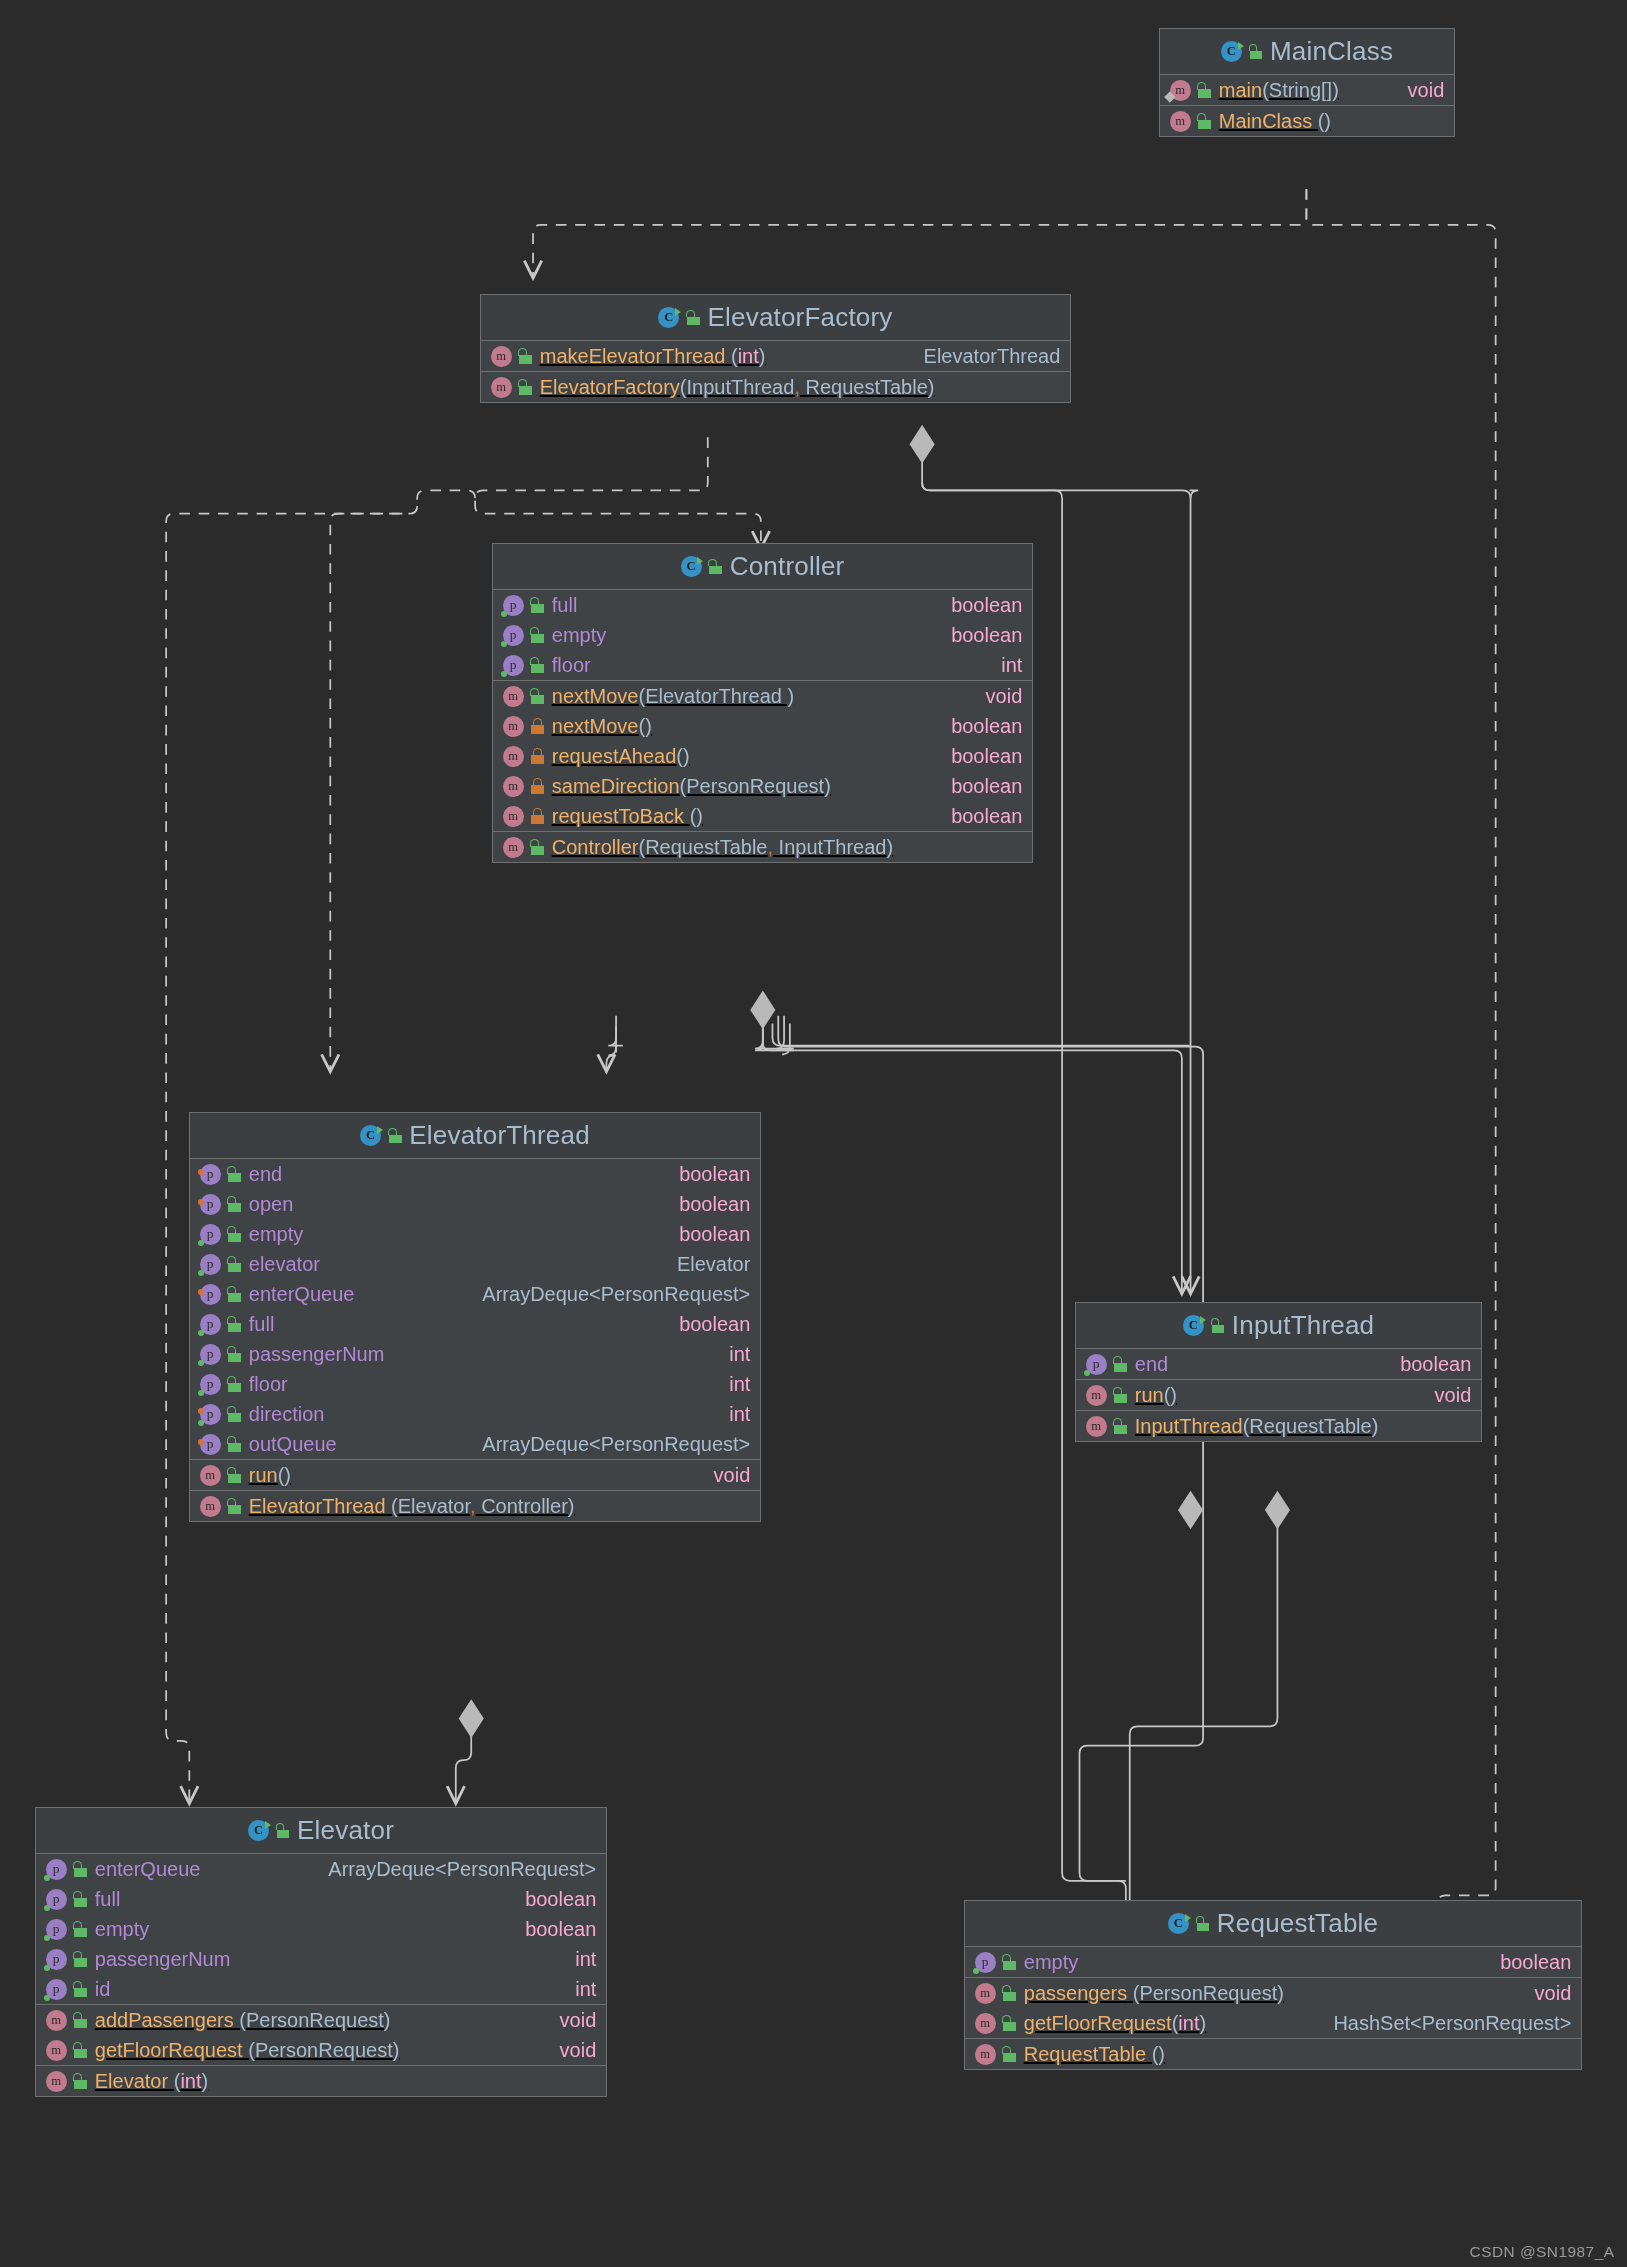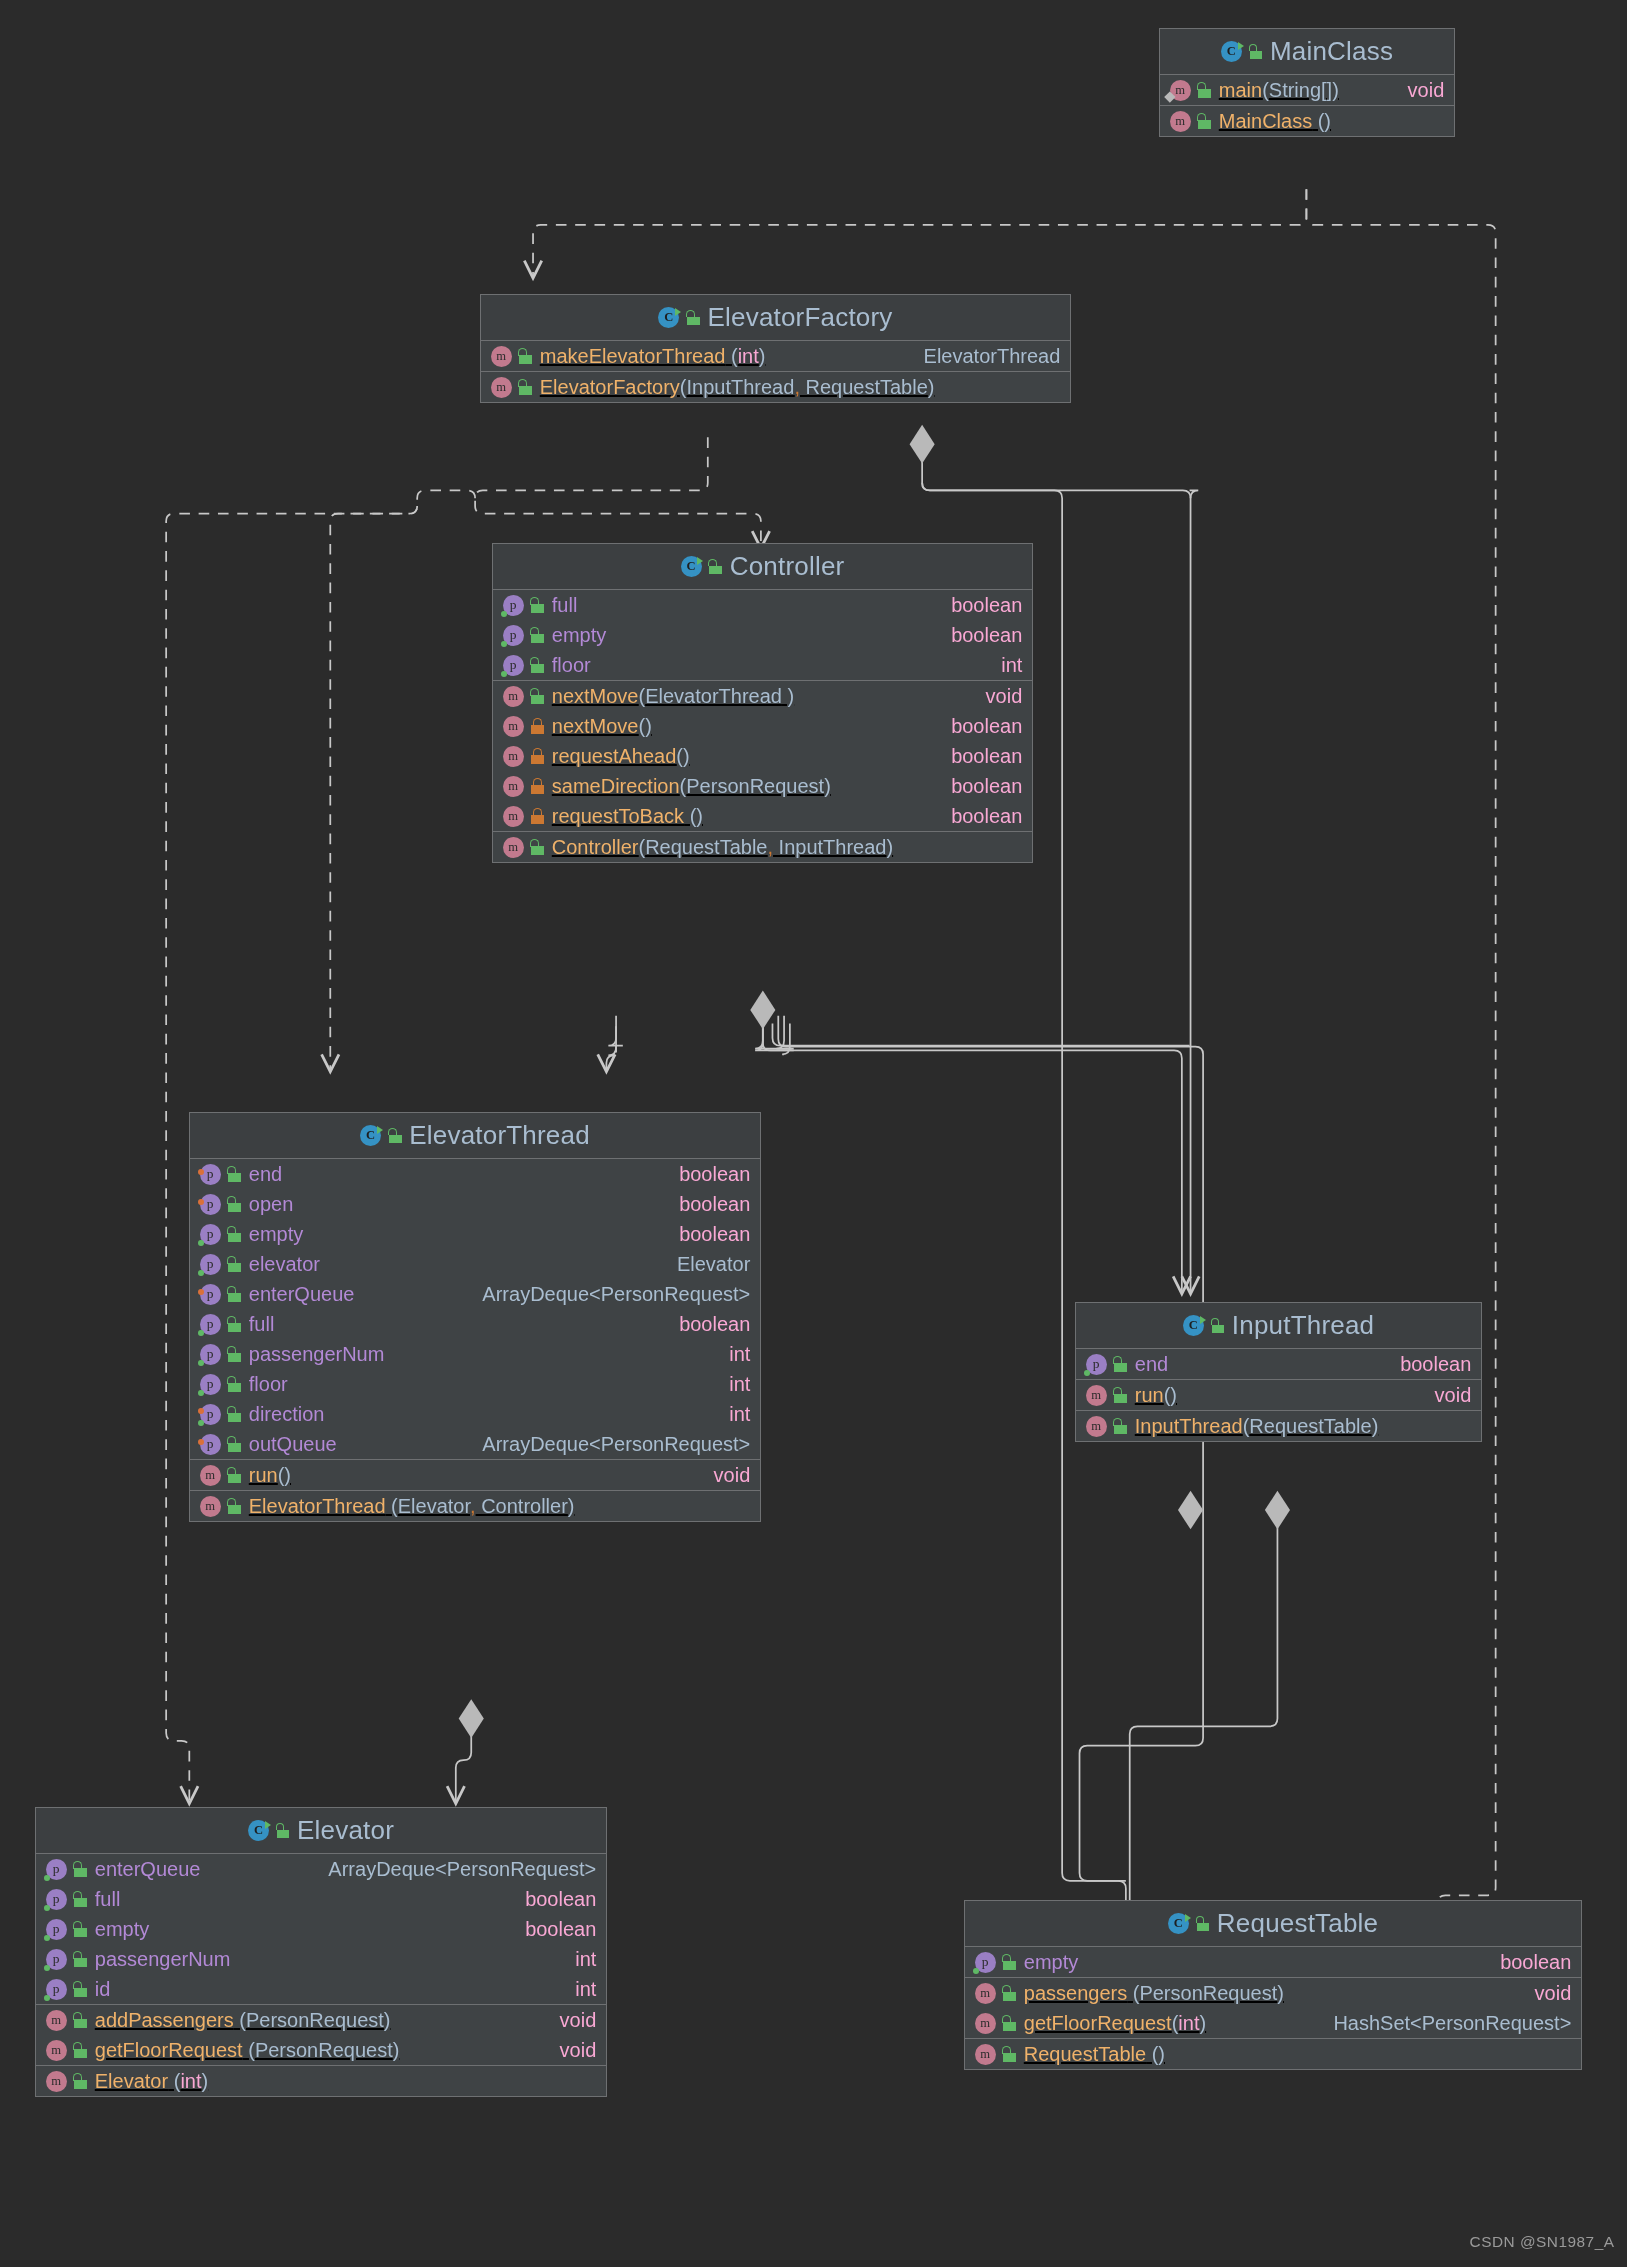--- a/index.html
+++ b/index.html
@@ -116,21 +116,21 @@
     border-radius:4.8px 4.8px 0 0;
   }
   .lock-pub { color:#5fb865; }
   .lock-pub .body { background:#5fb865; }
   .lock-pub .shackle { left:0px; top:0px; }
   .lock-priv { color:#cc7832; }
   .lock-priv .body { background:#cc7832; }
   .lock-priv .shackle { left:2.9px; top:0px; }
 
   .watermark {
-    position:absolute; right:13.5px; bottom:16px;
+    position:absolute; right:13.5px; bottom:6px;
     color:#9a9a9a; font-size:15.4px; letter-spacing:0.5px;
     font-family:"Liberation Sans", sans-serif;
   }
 </style>
 </head>
 <body>
 
 <div id="canvas">
 
   <svg id="edges" viewBox="0 0 1686 2348">

